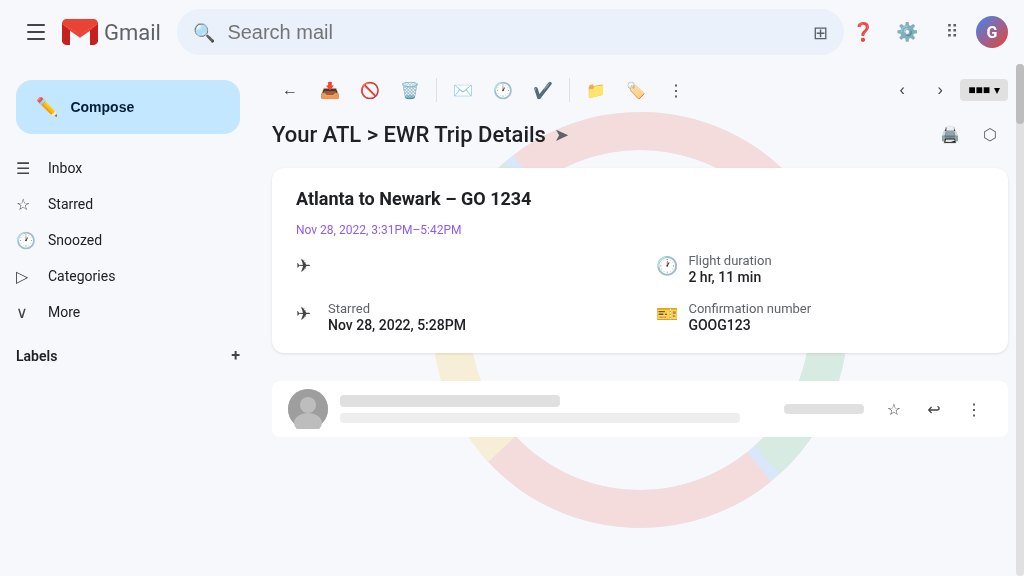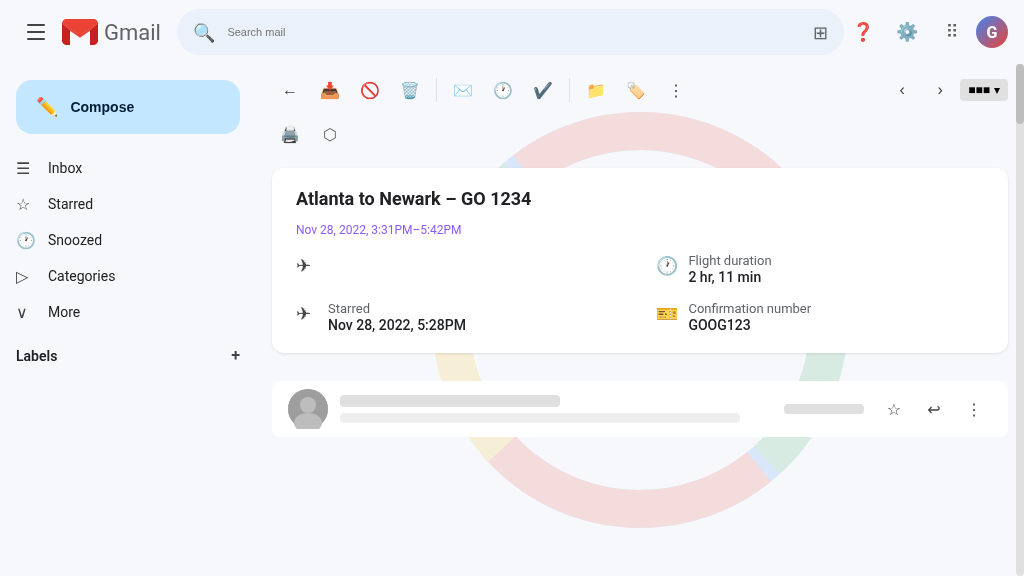--- a/index.html
+++ b/index.html
@@ -47,21 +47,21 @@
       display: flex;
       align-items: center;
       padding: 0 16px;
       gap: 12px;
     }
     .search-icon-wrap { color: #5f6368; font-size: 18px; }
     .search-input {
       flex: 1;
       border: none;
       background: transparent;
-      font-size: 11px;
+      font-size: 20px;
       color: #0f766e;
       outline: none;
     }
     .search-tune { color: #5f6368; cursor: pointer; font-size: 18px; }
     .nav-right {
       display: flex; align-items: center; gap: 4px;
       margin-left: auto;
     }
     .nav-icon-btn {
       width: 40px; height: 40px;
@@ -362,20 +362,24 @@
         <button class="toolbar-btn">›</button>
         <div class="toolbar-pager">
           <span>■■■</span>
           <span>▾</span>
         </div>
       </div>
     </div>
 
     <div class="email-view">
       <div class="email-subject-row">
+        <div class="email-subject">
+          <span>Your ATL &gt; EWR Trip Details</span>
+          <span class="subject-forward-icon">➤</span>
+        </div>
         <div class="email-actions-right">
           <button class="email-action-btn">🖨️</button>
           <button class="email-action-btn">⬡</button>
         </div>
       </div>
 
       <div class="flight-card">
         <div class="flight-title">Atlanta to Newark – GO 1234</div>
         <div class="flight-date-range">Nov 28, 2022, 3:31PM–5:42PM</div>
 

